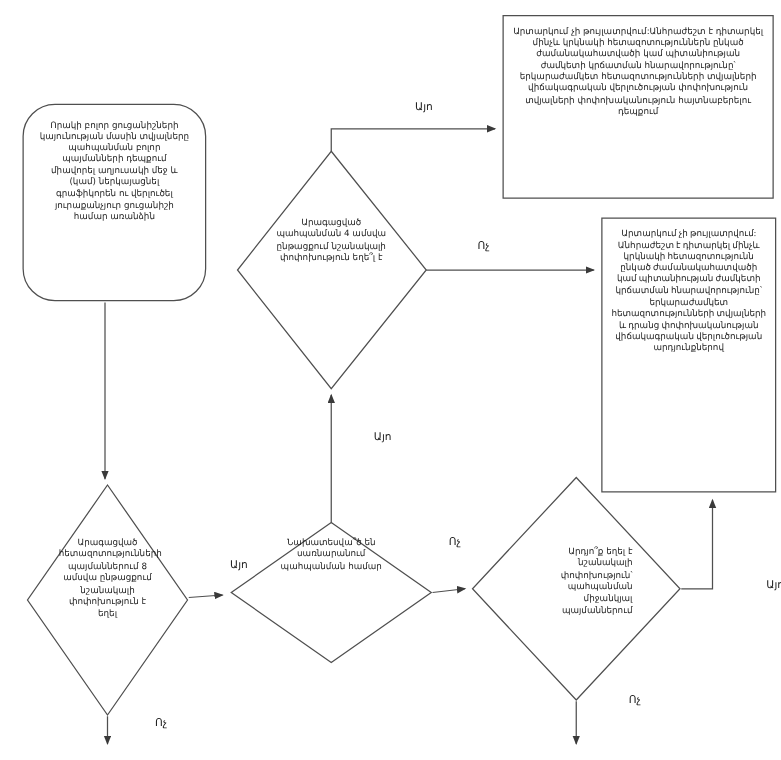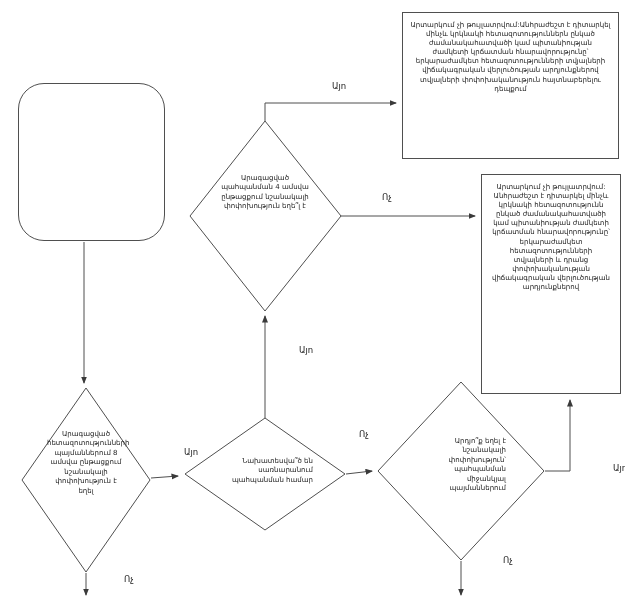--- a/index.html
+++ b/index.html
@@ -25,24 +25,24 @@
   .txt {
     position:absolute;
     text-align:center;
     color:#222222;
     font-size:7px;
     line-height:1.3;
     letter-spacing:0;
   }
   .txt-start    { left:31px;  top:96px;  width:121px; }
   .txt-topright { left:410px; top:21px;  width:201px; }
-  .txt-right    { left:489px; top:183px; width:124px; }
+  .txt-right    { left:489px; top:183px; width:124px;font-family:Liberation Serif, serif; }
   .txt-d3m      { left:221px; top:174px; width:88px;  line-height:1.35; }
   .txt-d6m      { left:47px;  top:430px; width:78px;  line-height:1.35; }
-  .txt-fridge   { left:217px; top:457px; width:96px;  line-height:1.35;text-align:right; }
+  .txt-fridge   { left:217px; top:430px; width:96px;  line-height:1.35; }
   .txt-inter    { left:416px; top:437px; width:90px;  line-height:1.35;text-align:right; }
 
   .lbl {
     position:absolute;
     color:#222222;
     font-size:8.5px;
     line-height:1;
     padding-left:24px;
   }
   .lbl-top-yes       { left:308px; top:82px; }
@@ -79,21 +79,22 @@
     <polyline points="346,474 372,471" fill="none" stroke="#4f4f4f" stroke-width="1" marker-end="url(#ah)"></polyline>
     <polyline points="545,471 570,471 570,400" fill="none" stroke="#4f4f4f" stroke-width="1" marker-end="url(#ah)"></polyline>
     <polyline points="461,561 461,595" fill="none" stroke="#4f4f4f" stroke-width="1" marker-end="url(#ah)"></polyline>
     <polyline points="86,573 86,595" fill="none" stroke="#4f4f4f" stroke-width="1" marker-end="url(#ah)"></polyline>
   </svg>
 
   <div class="box box-start"></div>
   <div class="box box-topright"></div>
   <div class="box box-right"></div>
 
-  <div class="txt txt-topright">Արտարկում չի թույլատրվում:Անհրաժեշտ է դիտարկել մինչև կրկնակի հետազոտություններն ընկած ժամանակահատվածի կամ պիտանիության ժամկետի կրճատման հնարավորությունը՝ երկարաժամկետ հետազոտությունների տվյալների վիճակագրական վերլուծության արդյունքներով տվյալների փոփոխականություն հայտնաբերելու դեպքում</div>
+  <div class="txt txt-start">Որակի բոլոր ցուցանիշների կայունության մասին տվյալները պահպանման բոլոր պայմանների դեպքում միավորել աղյուսակի մեջ և (կամ) ներկայացնել գրաֆիկորեն ու վերլուծել յուրաքանչյուր ցուցանիշի համար առանձին</div>
+  <div class="txt txt-topright">Արտարկում չի թույլատրվում:Անհրաժեշտ է դիտարկել մինչև կրկնակի հետազոտություններն ընկած ժամանակահատվածի կամ պիտանիության ժամկետի կրճատման հնարավորությունը՝ երկարաժամկետ հետազոտությունների տվյալների վիճակագրական վերլուծության փոփոխություն տվյալների փոփոխականություն հայտնաբերելու դեպքում</div>
   <div class="txt txt-right">Արտարկում չի թույլատրվում: Անհրաժեշտ է դիտարկել մինչև կրկնակի հետազոտությունն ընկած ժամանակահատվածի կամ պիտանիության ժամկետի կրճատման հնարավորությունը՝ երկարաժամկետ հետազոտությունների տվյալների և դրանց փոփոխականության վիճակագրական վերլուծության արդյունքներով</div>
   <div class="txt txt-d3m">Արագացված պահպանման 4 ամսվա ընթացքում նշանակալի փոփոխություն եղե՞լ է</div>
   <div class="txt txt-d6m">Արագացված հետազոտությունների պայմաններում 8 ամսվա ընթացքում նշանակալի փոփոխություն է եղել</div>
   <div class="txt txt-fridge">Նախատեսվա՞ծ են սառնարանում պահպանման համար</div>
   <div class="txt txt-inter">Արդյո՞ք եղել է նշանակալի փոփոխություն՝ պահպանման միջանկյալ պայմաններում</div>
 
   <div class="lbl lbl-top-yes">Այո</div>
   <div class="lbl lbl-right-no">Ոչ</div>
   <div class="lbl lbl-up-yes">Այո</div>
   <div class="lbl lbl-left-yes">Այո</div>

